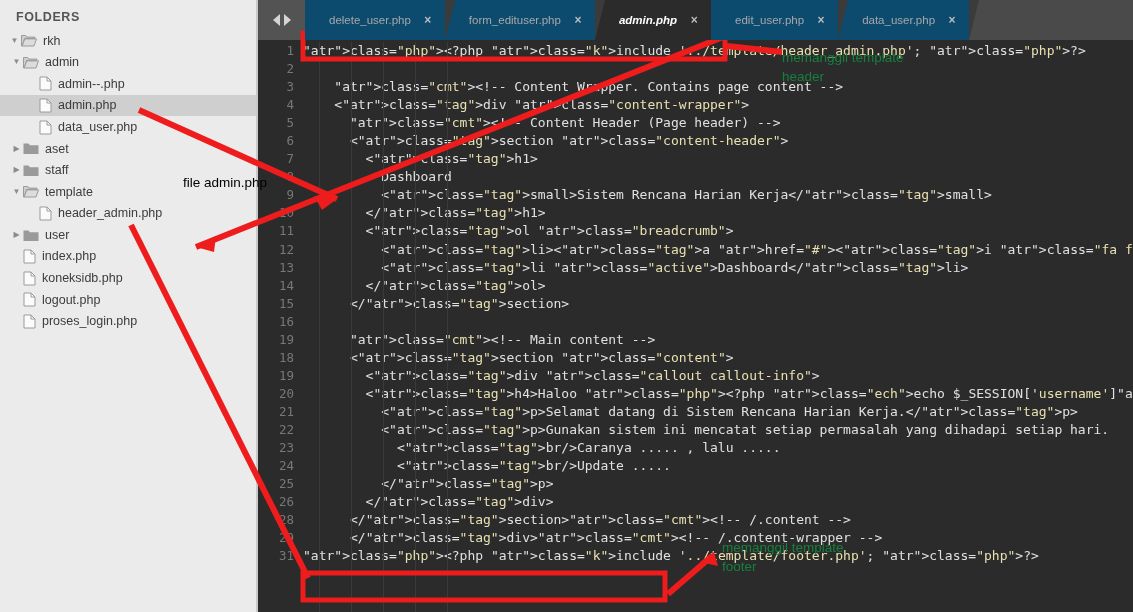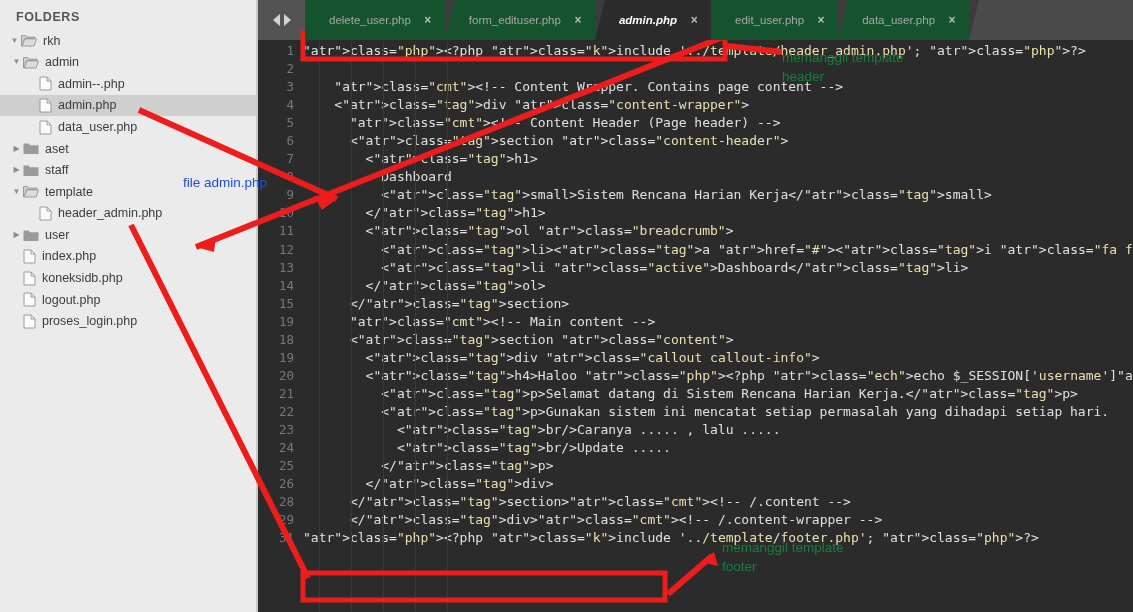--- a/index.html
+++ b/index.html
@@ -58,21 +58,21 @@
   #tabnav{
     width:47px;flex:0 0 47px;display:flex;align-items:center;
     justify-content:center;gap:4px;background:#535353;
   }
   #tabnav .tri{width:0;height:0;}
   .tri-l{border-top:6px solid transparent;border-bottom:6px solid transparent;border-right:7px solid #d4d4d4;}
   .tri-r{border-top:6px solid transparent;border-bottom:6px solid transparent;border-left:7px solid #d4d4d4;}
   .tab{
     position:relative;
     display:flex;align-items:center;
-    background:#14532d;
+    background:#0c4a6e;
     color:#a8a8a8;
     font-size:11.5px;
     padding:0 0 0 24px;
     min-width:108px;
     box-sizing:border-box;
   }
   .tab .tname{flex:1 1 auto;white-space:nowrap;}
   .tab .tclose{
     width:34px;flex:0 0 34px;text-align:center;
     color:#bcbcbc;font-size:12px;font-weight:bold;
@@ -120,21 +120,21 @@
 
   .caret{display:inline-block;width:1px;height:14px;background:#f0f0f0;vertical-align:-3px;}
 
   
   #overlay{position:absolute;inset:0;pointer-events:none;}
   .ann-text{
     position:absolute;color:#15803d;font-size:13.5px;
     font-family:"Liberation Sans",sans-serif;line-height:19px;
     white-space:nowrap;
   }
-  .ann-text.onlight{color:#1d4ed8;}
+  .ann-text.onlight{color:#000000;}
 </style>
 </head>
 <body>
 
 <div id="app">
 
   <div id="sidebar">
     <div class="folders-title">FOLDERS</div>
     <div id="tree">
         <div class="tree-row d0">
@@ -326,20 +326,21 @@
           <div class="cl"><div class="gut">6</div><div class="txt">      &lt;<span <span="" class="&lt;span">"atr"</span>&gt;class=<span class="str">"tag"</span>&gt;section <span class="&lt;span">"atr"</span>&gt;class=<span class="str">"content-header"</span>&gt;</div></div>
           <div class="cl"><div class="gut">7</div><div class="txt">        &lt;<span <span="" class="&lt;span">"atr"</span>&gt;class=<span class="str">"tag"</span>&gt;h1&gt;</div></div>
           <div class="cl"><div class="gut">8</div><div class="txt">          Dashboard</div></div>
           <div class="cl"><div class="gut">9</div><div class="txt">          &lt;<span <span="" class="&lt;span">"atr"</span>&gt;class=<span class="str">"tag"</span>&gt;small&gt;Sistem Rencana Harian Kerja&lt;/<span <span="" class="&lt;span">"atr"</span>&gt;class=<span class="str">"tag"</span>&gt;small&gt;</div></div>
           <div class="cl"><div class="gut">10</div><div class="txt">        &lt;/<span <span="" class="&lt;span">"atr"</span>&gt;class=<span class="str">"tag"</span>&gt;h1&gt;</div></div>
           <div class="cl"><div class="gut">11</div><div class="txt">        &lt;<span <span="" class="&lt;span">"atr"</span>&gt;class=<span class="str">"tag"</span>&gt;ol <span class="&lt;span">"atr"</span>&gt;class=<span class="str">"breadcrumb"</span>&gt;</div></div>
           <div class="cl"><div class="gut">12</div><div class="txt">          &lt;<span <span="" class="&lt;span">"atr"</span>&gt;class=<span class="str">"tag"</span>&gt;li&gt;&lt;<span <span="" class="&lt;span">"atr"</span>&gt;class=<span class="str">"tag"</span>&gt;a <span class="&lt;span">"atr"</span>&gt;href=<span class="str">"#"</span>&gt;&lt;<span <span="" class="&lt;span">"atr"</span>&gt;class=<span class="str">"tag"</span>&gt;i <span class="&lt;span">"atr"</span>&gt;class=<span class="str">"fa fa-dashboard"</span>&gt;&lt;/&gt;class=&gt;i&gt; Home&lt;/&gt;class=&gt;a&gt;&lt;/&gt;class=&gt;li&gt;</div></div>
           <div class="cl"><div class="gut">13</div><div class="txt">          &lt;<span <span="" class="&lt;span">"atr"</span>&gt;class=<span class="str">"tag"</span>&gt;li <span class="&lt;span">"atr"</span>&gt;class=<span class="str">"active"</span>&gt;Dashboard&lt;/<span <span="" class="&lt;span">"atr"</span>&gt;class=<span class="str">"tag"</span>&gt;li&gt;</div></div>
           <div class="cl"><div class="gut">14</div><div class="txt">        &lt;/<span <span="" class="&lt;span">"atr"</span>&gt;class=<span class="str">"tag"</span>&gt;ol&gt;</div></div>
           <div class="cl"><div class="gut">15</div><div class="txt">      &lt;/<span <span="" class="&lt;span">"atr"</span>&gt;class=<span class="str">"tag"</span>&gt;section&gt;</div></div>
+          <div class="cl"><div class="gut">16</div><div class="txt"></div></div>
           <div class="cl"><div class="gut">19</div><div class="txt">      <span <span="" class="&lt;span">"atr"</span>&gt;class=<span class="str">"cmt"</span>&gt;&lt;!-- Main content --&gt;</div></div>
           <div class="cl"><div class="gut">18</div><div class="txt">      &lt;<span <span="" class="&lt;span">"atr"</span>&gt;class=<span class="str">"tag"</span>&gt;section <span class="&lt;span">"atr"</span>&gt;class=<span class="str">"content"</span>&gt;</div></div>
           <div class="cl"><div class="gut">19</div><div class="txt">        &lt;<span <span="" class="&lt;span">"atr"</span>&gt;class=<span class="str">"tag"</span>&gt;div <span class="&lt;span">"atr"</span>&gt;class=<span class="str">"callout callout-info"</span>&gt;</div></div>
           <div class="cl"><div class="gut">20</div><div class="txt">        &lt;<span <span="" class="&lt;span">"atr"</span>&gt;class=<span class="str">"tag"</span>&gt;h4&gt;Haloo <span <span="" class="&lt;span">"atr"</span>&gt;class=<span class="str">"php"</span>&gt;&lt;?php <span <span="" class="&lt;span">"atr"</span>&gt;class=<span class="str">"ech"</span>&gt;echo $_SESSION[<span class="str">'username'</span>]<span <span="" class="&lt;span">"atr"</span>&gt;class=&gt;?&gt;, &lt;/&gt;class=&gt;h4&gt;</div></div>
           <div class="cl"><div class="gut">21</div><div class="txt">          &lt;<span <span="" class="&lt;span">"atr"</span>&gt;class=<span class="str">"tag"</span>&gt;p&gt;Selamat datang di Sistem Rencana Harian Kerja.&lt;/<span <span="" class="&lt;span">"atr"</span>&gt;class=<span class="str">"tag"</span>&gt;p&gt;</div></div>
           <div class="cl"><div class="gut">22</div><div class="txt">          &lt;<span <span="" class="&lt;span">"atr"</span>&gt;class=<span class="str">"tag"</span>&gt;p&gt;Gunakan sistem ini mencatat setiap permasalah yang dihadapi setiap hari.</div></div>
           <div class="cl"><div class="gut">23</div><div class="txt">            &lt;<span <span="" class="&lt;span">"atr"</span>&gt;class=<span class="str">"tag"</span>&gt;br/&gt;Caranya ..... , lalu .....</div></div>
           <div class="cl"><div class="gut">24</div><div class="txt">            &lt;<span <span="" class="&lt;span">"atr"</span>&gt;class=<span class="str">"tag"</span>&gt;br/&gt;Update .....</div></div>
           <div class="cl"><div class="gut">25</div><div class="txt">          &lt;/<span <span="" class="&lt;span">"atr"</span>&gt;class=<span class="str">"tag"</span>&gt;p&gt;</div></div>
           <div class="cl"><div class="gut">26</div><div class="txt">        &lt;/<span <span="" class="&lt;span">"atr"</span>&gt;class=<span class="str">"tag"</span>&gt;div&gt;</div></div>

